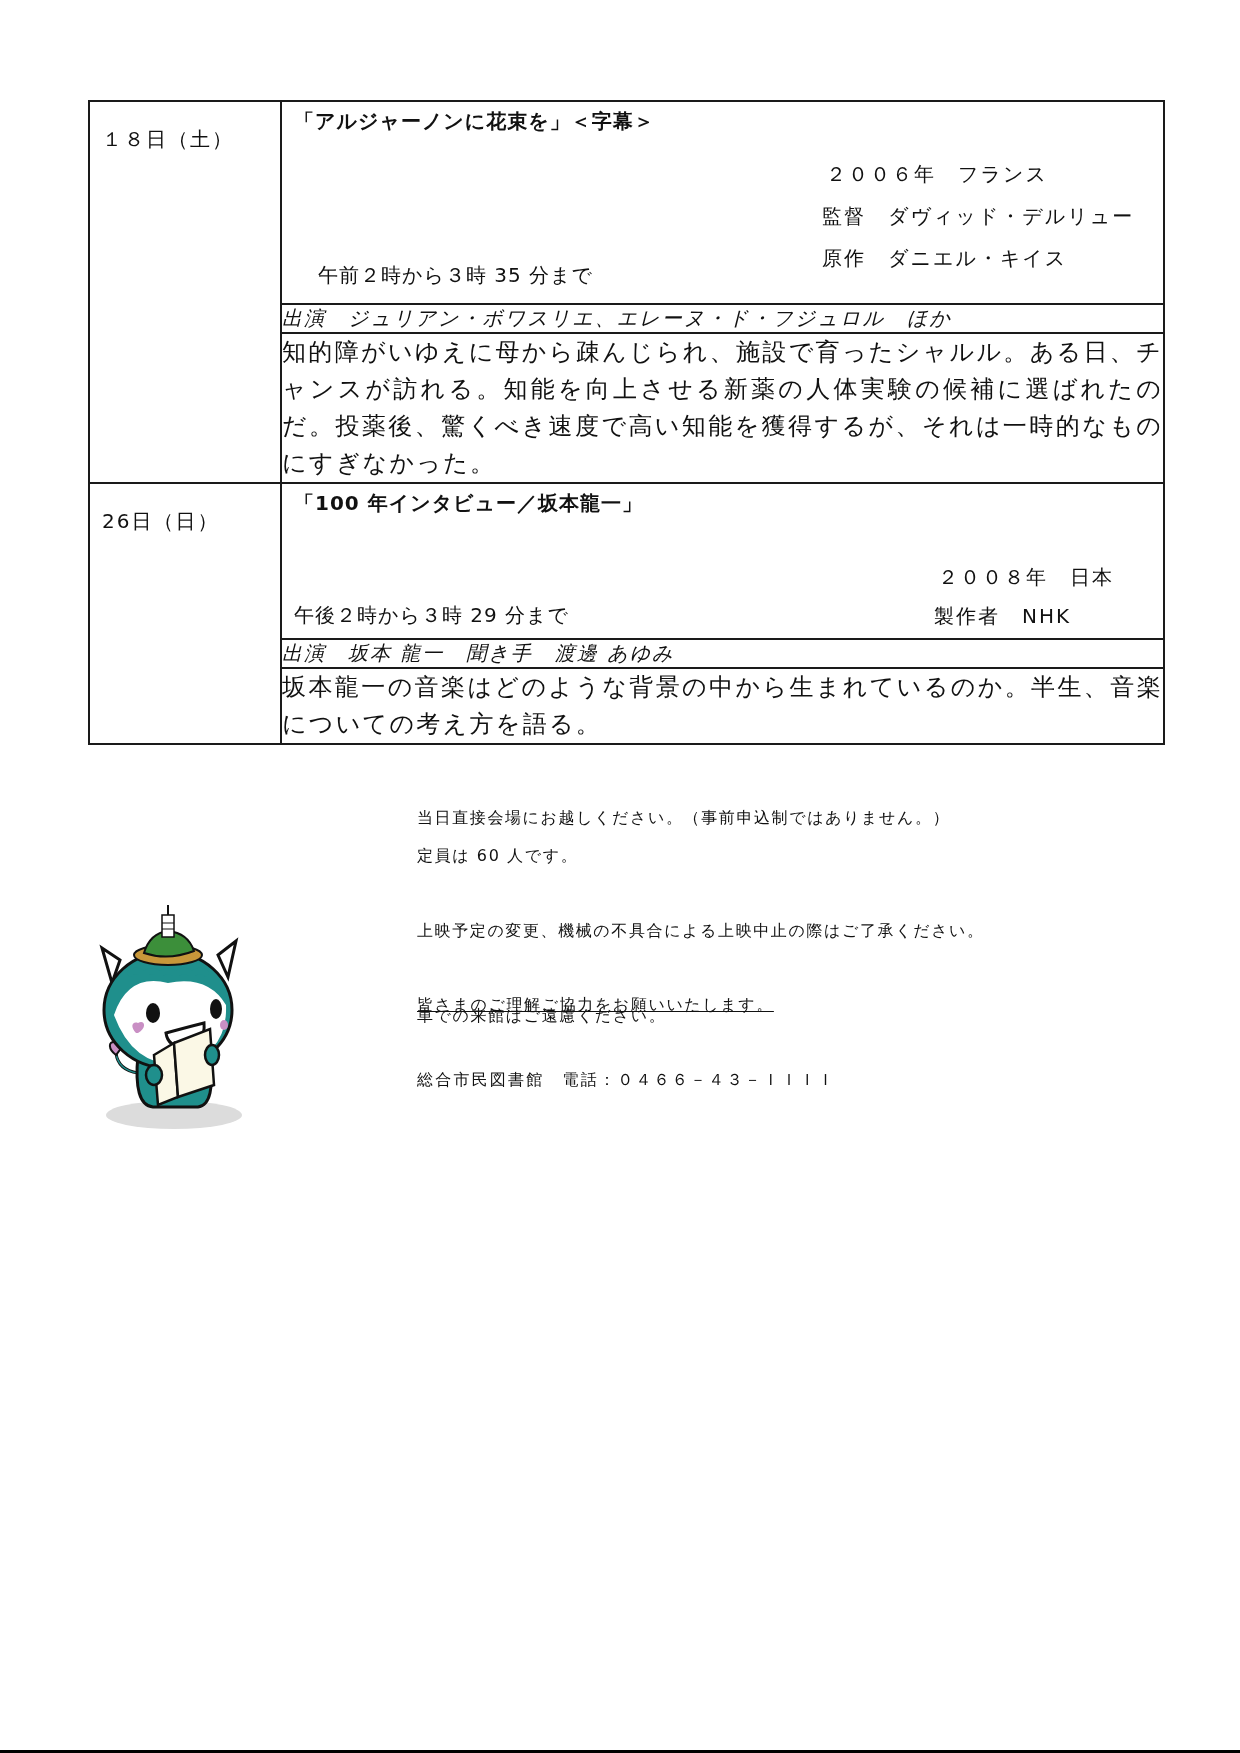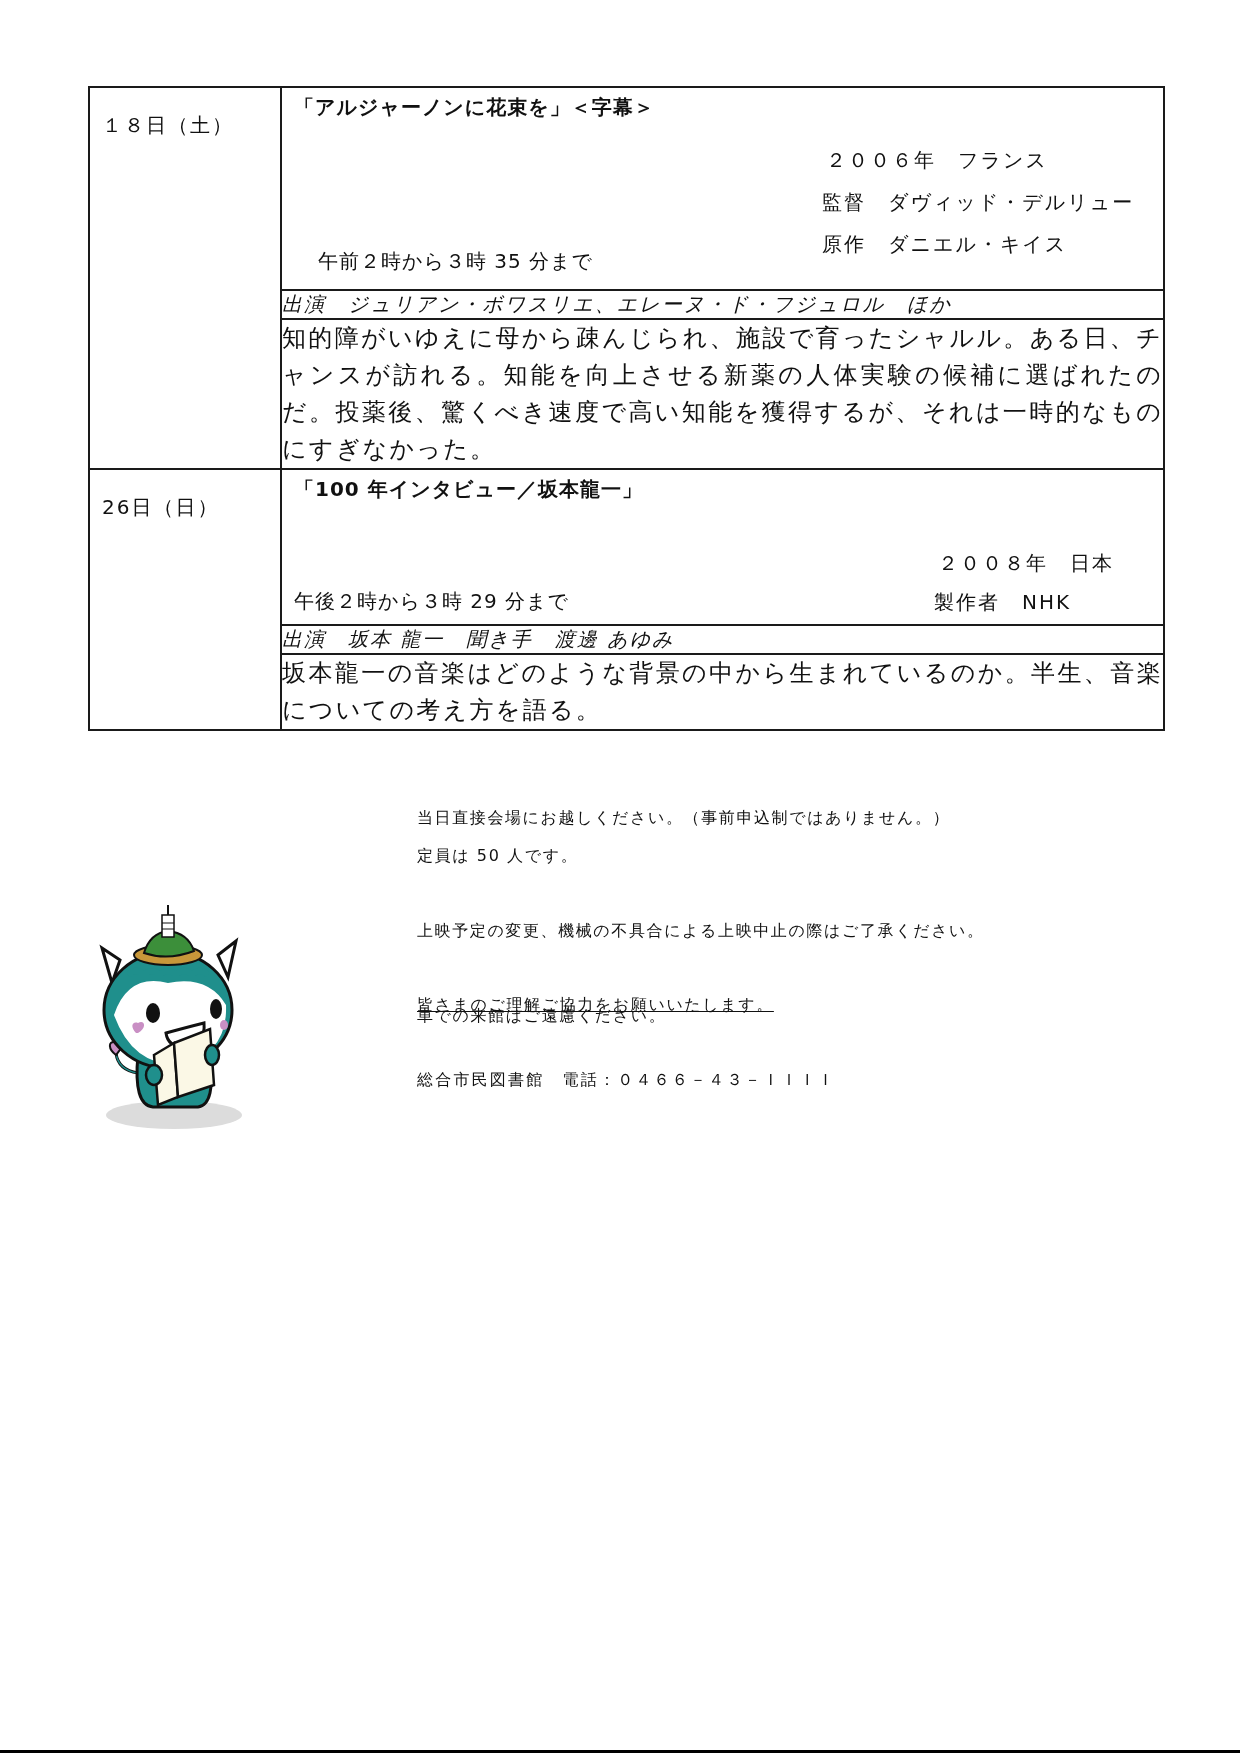--- a/index.html
+++ b/index.html
@@ -4,21 +4,21 @@
 <style>
   html, body { margin: 0; padding: 0; }
   body {
     width: 1240px; height: 1753px; position: relative; overflow: hidden;
     background: #ffffff; color: #111111;
     font-family: "DejaVu Sans", "Liberation Sans", sans-serif;
   }
   .page-bottom-bar { position: absolute; left: 0; top: 1750px; width: 1240px; height: 3px; background: #000; }
 
   table.schedule {
-    position: absolute; left: 88px; top: 86px; width: 1077px;
+    position: absolute; left: 88px; top: 100px; width: 1077px;
     border-collapse: collapse; table-layout: fixed;
   }
   table.schedule td { border: 2px solid #1a1a1a; vertical-align: top; padding: 0; }
   td.date-cell { width: 178px; font-size: 20px; padding: 24px 0 0 12px !important; letter-spacing: 2px; }
 
   .film-head { position: relative; }
   .film-title { font-size: 20px; font-weight: bold; padding: 6px 0 0 12px; letter-spacing: 1px; }
   .film-meta { position: absolute; font-size: 20px; line-height: 42px; letter-spacing: 2px; }
   .film-time { font-size: 20px; padding-left: 12px; letter-spacing: 1px; }
 
@@ -72,21 +72,21 @@
   <tr>
     <td class="cast-row">出演　坂本 龍一　聞き手　渡邊 あゆみ</td>
   </tr>
   <tr>
     <td class="synopsis-row">坂本龍一の音楽はどのような背景の中から生まれているのか。半生、音楽についての考え方を語る。</td>
   </tr>
 </tbody>
   </table>
 
 <div class="notice" style="top:808px;">当日直接会場にお越しください。（事前申込制ではありません。）</div>
-<div class="notice" style="top:846px;">定員は 50 人です。</div>
+<div class="notice" style="top:846px;">定員は 60 人です。</div>
 <div class="notice" style="top:921px;">上映予定の変更、機械の不具合による上映中止の際はご了承ください。</div>
 <div class="notice" style="top:1006px;font-family:Liberation Mono, monospace;">車での来館はご遠慮ください。</div>
 <div class="notice" style="top:995px;text-decoration:underline;">皆さまのご理解ご協力をお願いいたします。</div>
 <div class="notice" style="top:1070px; letter-spacing:2.2px;">総合市民図書館　電話：０４６６－４３－ＩＩＩＩ</div>
 
 <svg class="mascot" viewBox="0 0 150 230">
   <ellipse cx="76" cy="210" rx="68" ry="14" fill="#dcdcdc"></ellipse>
 
   <path d="M40 168 Q20 165 18 148" stroke="#111" stroke-width="3" fill="none"></path>
   <path d="M40 168 Q20 165 18 148" stroke="#1f8f8c" stroke-width="1.5" fill="none"></path>

